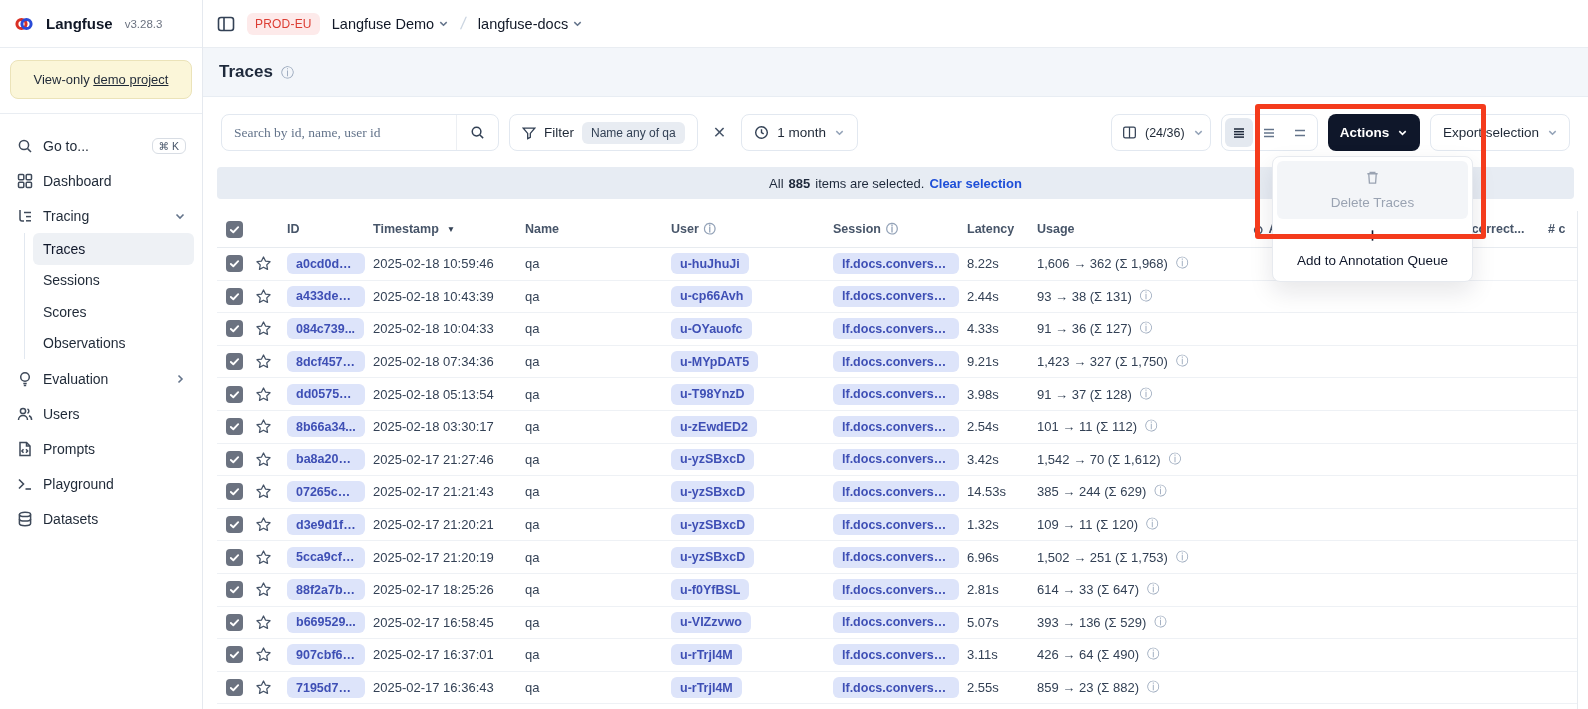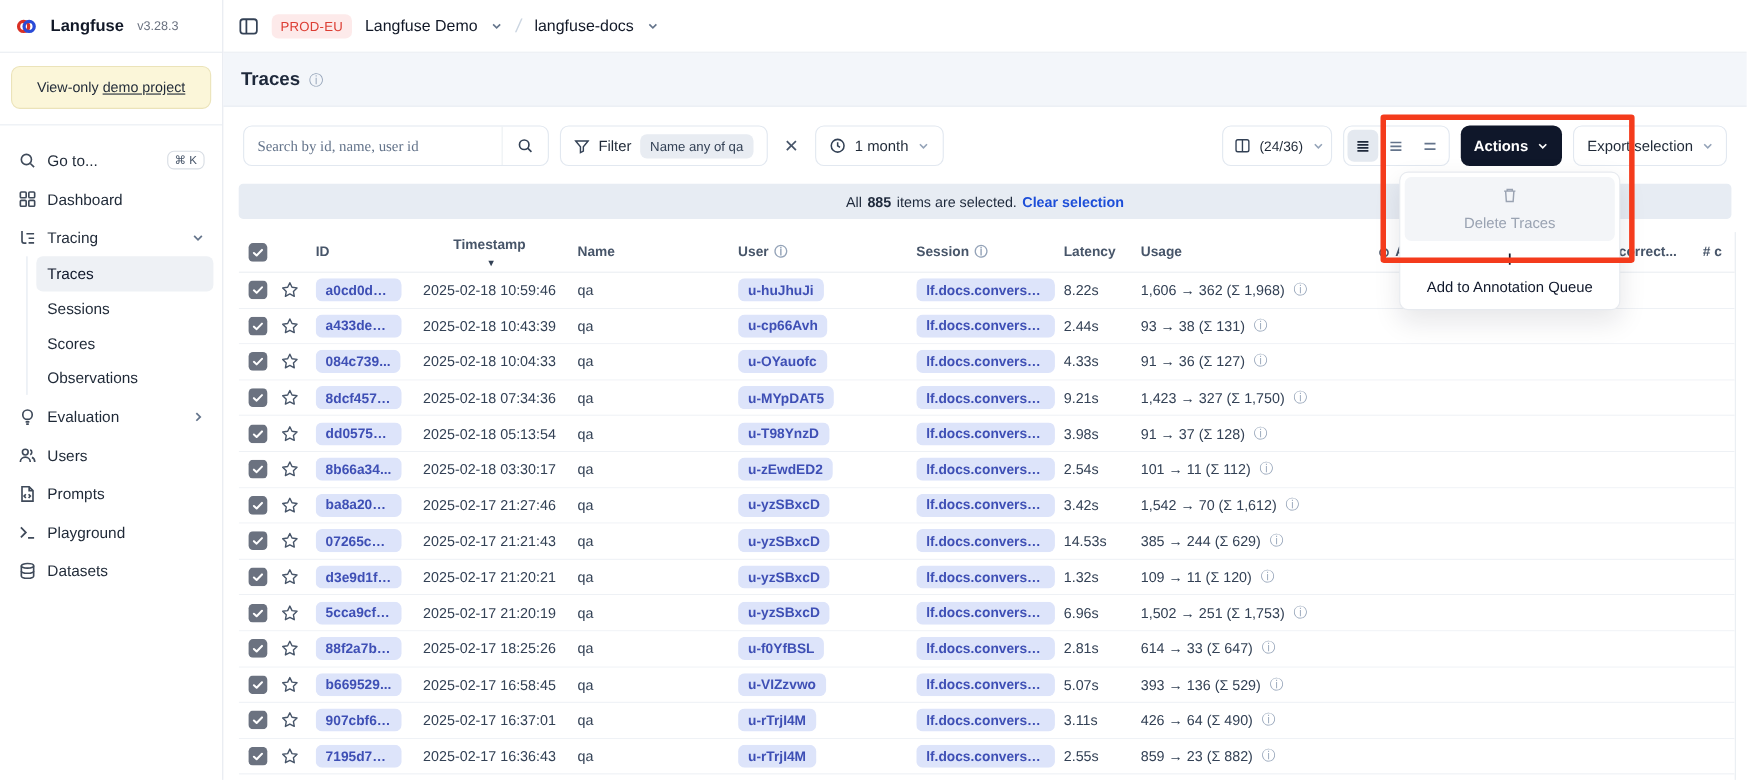--- a/index.html
+++ b/index.html
@@ -23,21 +23,21 @@
   .chev { color:#64748b; display:flex; }
   .subnav { margin:0 0 2px 16px; border-left:1px solid #e2e8f0; padding-left:8px; }
   .subnav .nav-item { height:31.5px; padding:6px 10px; }
   .subnav .nav-item.active { background:#eef1f5; font-weight:500; color:#0f172a; }
 
   
   .main { flex:1; display:flex; flex-direction:column; min-width:0; }
   .topbar { height:48px; border-bottom:1px solid #e9edf2; display:flex; align-items:center; gap:12px; padding:0 14px; font-size:14.5px; }
   .panel-ic { color:#334155; display:flex; }
   .badge-env { background:#fdeaea; color:#dc3d33; font-size:12px; padding:4px 8px; border-radius:6px; font-weight:500; letter-spacing:.2px; }
-  .crumb { display:flex; align-items:center; gap:12px; font-weight:500; color:#111827; cursor:pointer; }
+  .crumb { display:flex; align-items:center; gap:4px; font-weight:500; color:#111827; cursor:pointer; }
   .crumb-sep { color:#cbd5e1; font-size:17px; font-weight:300; transform:skewX(-10deg); }
   .pageband { height:49px; background:#f3f6fa; border-bottom:1px solid #e8edf3; display:flex; align-items:center; gap:8px; padding:0 16px; }
   .page-title { font-size:17px; font-weight:700; color:#1e293b; }
   .info-ic { color:#94a3b8; font-size:13px; line-height:1; }
 
   .content { flex:1; padding:0 10px 0 14px; display:flex; flex-direction:column; min-width:0; }
   .toolbar { display:flex; align-items:center; justify-content:space-between; padding:17px 4px 16px 4px; }
   .tgroup { display:flex; align-items:center; gap:10px; }
   .search-box { width:278px; height:37px; border:1px solid #e2e8f0; border-radius:8px; display:flex; align-items:center; overflow:hidden; background:#fff; }
   .search-box input { flex:1; border:none; outline:none; padding:0 12px; font-size:13.5px; font-family:Liberation Serif, serif; color:#6d28d9; background:transparent; }
@@ -53,21 +53,21 @@
   .btn-dark .chev { color:#fff; }
 
   .banner { height:32px; background:#e7ecf3; border-radius:4px; display:flex; align-items:center; justify-content:center; gap:5px; font-size:13px; color:#1e293b; margin-right:4px; }
   .banner-link { color:#1d4ed8; font-weight:700; cursor:pointer; }
 
   
   .table { margin-top:12px; border-right:1px solid #e7ebf0; flex:1; overflow:hidden; font-size:13px; }
   .thead { display:flex; align-items:center; height:37px; border-bottom:1px solid #e7ebf0; color:#475569; font-weight:600; font-size:12.5px; }
   .trow { display:flex; align-items:center; height:32.6px; border-bottom:1px solid #eef1f5; background:#fff; }
   .cell { padding-right:8px; white-space:nowrap; overflow:hidden; display:flex; align-items:center; gap:5px; }
-  .c0{ width:38px; padding-left:9px; } .c1{ width:32px; } .c2{ width:86px; } .c3{ width:152px;flex-direction:column; }
+  .c0{ width:38px; padding-left:9px; } .c1{ width:32px; } .c2{ width:86px; } .c3{ width:152px; }
   .c4{ width:146px; } .c5{ width:162px; } .c6{ width:134px; } .c7{ width:70px; }
   .c8{ width:216px; } .c9{ width:145px; } .c10{ width:150px; } .c11{ flex:1; }
   .cell.num { color:#334155; }
   .badge { background:#dde4fa; color:#3e4fb5; font-weight:600; font-size:12.5px; padding:3.5px 9px; border-radius:6px; display:inline-block; max-width:100%; overflow:hidden; text-overflow:ellipsis; cursor:pointer; }
   .checkbox { width:17px; height:17px; background:#6b7280; border-radius:4px; display:flex; align-items:center; justify-content:center; flex-shrink:0; cursor:pointer; }
   .star { color:#475569; display:flex; cursor:pointer; }
   .sort-ic { font-size:8.5px; color:#334155; margin-left:3px; }
   .usage-info { color:#94a3b8; font-size:12.5px; margin-left:3px; }
 
   

